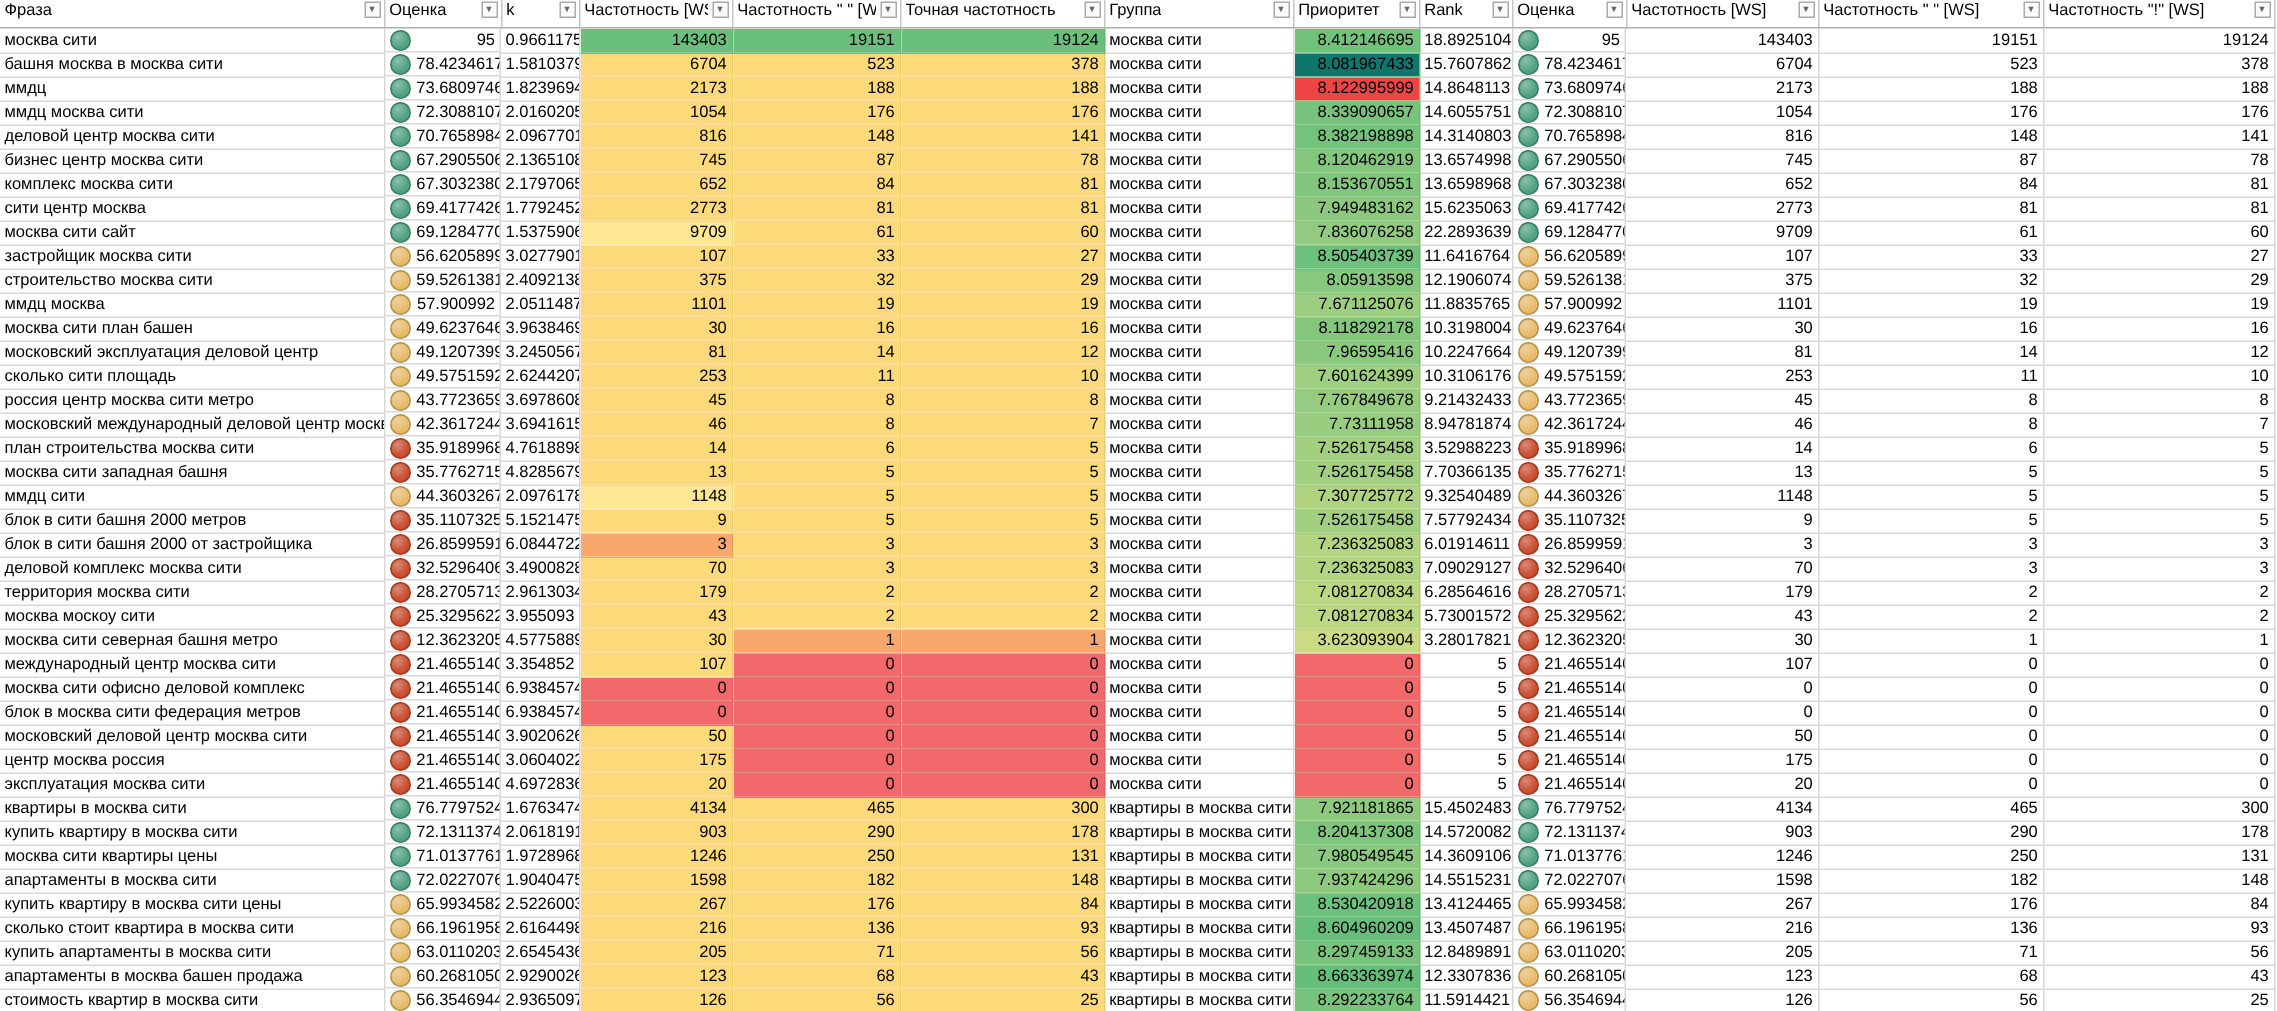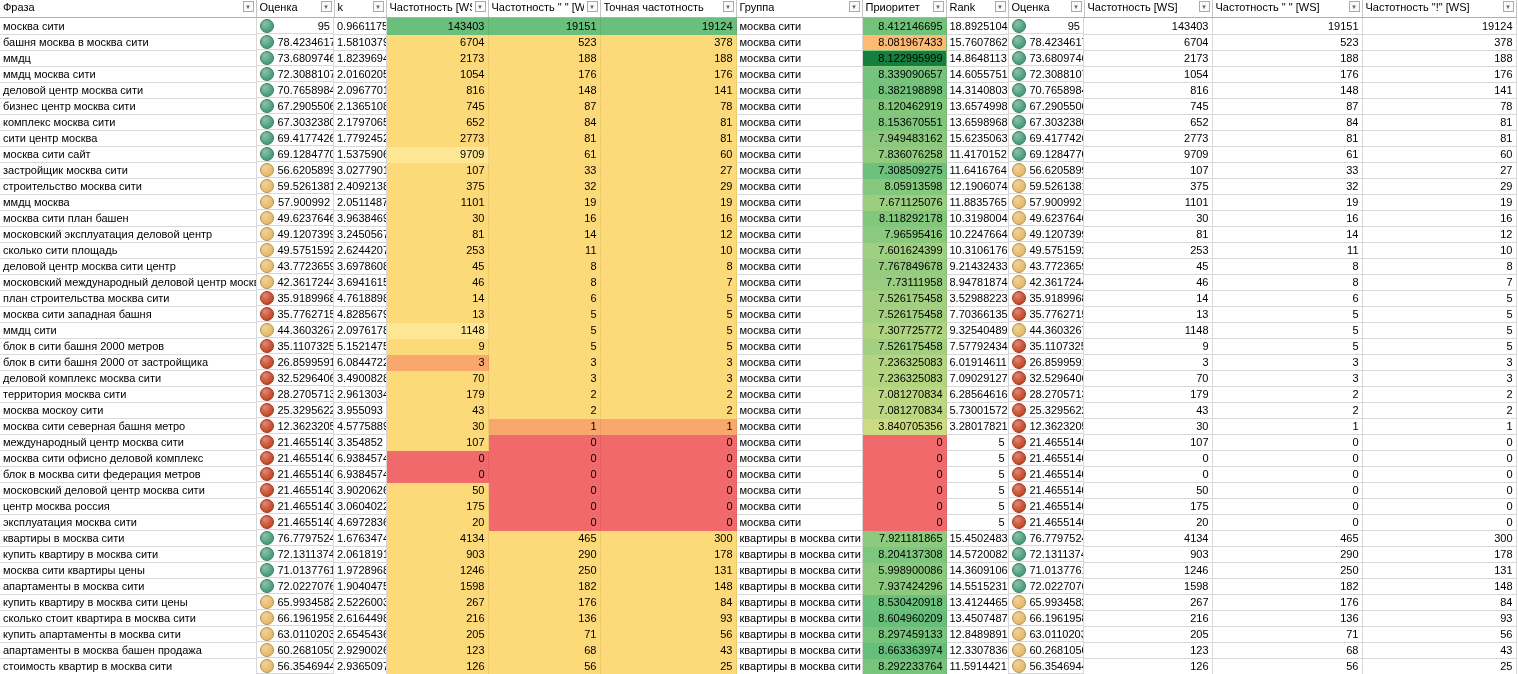--- a/index.html
+++ b/index.html
@@ -83,42 +83,42 @@
         <td class="txt">башня москва в москва сити</td>
         <td class="scorecell">
           <span class="dot" style="background: radial-gradient(circle at 35% 30%, rgb(139, 193, 171), rgb(77, 159, 126) 65%); border: 1px solid rgb(60, 124, 98);"></span>
           <span class="scoreval">78.42346176</span>
         </td>
         <td class="num">1.5810379</td>
         <td class="num" style="background: rgb(252, 217, 121); border-bottom-color: rgb(252, 217, 121); border-right-color: rgb(234, 202, 113);">6704</td>
         <td class="num" style="background: rgb(252, 217, 121); border-bottom-color: rgb(252, 217, 121); border-right-color: rgb(234, 202, 113);">523</td>
         <td class="num" style="background: rgb(252, 217, 121); border-bottom-color: rgb(252, 217, 121); border-right-color: rgb(234, 202, 113);">378</td>
         <td class="txt">москва сити</td>
-        <td class="num" style="background: #fdba74; border-bottom-color: rgb(133, 199, 126); border-right-color: rgb(124, 185, 117); padding-left: 11px;">8.081967433</td>
+        <td class="num" style="background: #0f766e; border-bottom-color: rgb(133, 199, 126); border-right-color: rgb(124, 185, 117); padding-left: 11px;">8.081967433</td>
         <td class="num">15.7607862</td>
         <td class="scorecell">
           <span class="dot" style="background: radial-gradient(circle at 35% 30%, rgb(139, 193, 171), rgb(77, 159, 126) 65%); border: 1px solid rgb(60, 124, 98);"></span>
           <span class="scoreval">78.42346176</span>
         </td>
         <td class="num">6704</td>
         <td class="num">523</td>
         <td class="num">378</td>
       </tr>
       <tr>
         <td class="txt">ммдц</td>
         <td class="scorecell">
           <span class="dot" style="background: radial-gradient(circle at 35% 30%, rgb(139, 193, 171), rgb(77, 159, 126) 65%); border: 1px solid rgb(60, 124, 98);"></span>
           <span class="scoreval">73.68097464</span>
         </td>
         <td class="num">1.8239694</td>
         <td class="num" style="background: rgb(252, 217, 121); border-bottom-color: rgb(252, 217, 121); border-right-color: rgb(234, 202, 113);">2173</td>
         <td class="num" style="background: rgb(252, 217, 121); border-bottom-color: rgb(252, 217, 121); border-right-color: rgb(234, 202, 113);">188</td>
         <td class="num" style="background: rgb(252, 217, 121); border-bottom-color: rgb(252, 217, 121); border-right-color: rgb(234, 202, 113);">188</td>
         <td class="txt">москва сити</td>
-        <td class="num" style="background: #15803d; border-bottom-color: rgb(131, 199, 125); border-right-color: rgb(122, 185, 116);">8.122995999</td>
+        <td class="num" style="background: #ef4444; border-bottom-color: rgb(131, 199, 125); border-right-color: rgb(122, 185, 116);">8.122995999</td>
         <td class="num">14.8648113</td>
         <td class="scorecell">
           <span class="dot" style="background: radial-gradient(circle at 35% 30%, rgb(139, 193, 171), rgb(77, 159, 126) 65%); border: 1px solid rgb(60, 124, 98);"></span>
           <span class="scoreval">73.68097464</span>
         </td>
         <td class="num">2173</td>
         <td class="num">188</td>
         <td class="num">188</td>
       </tr>
       <tr>
@@ -231,41 +231,41 @@
         <td class="scorecell">
           <span class="dot" style="background: radial-gradient(circle at 35% 30%, rgb(139, 193, 171), rgb(77, 159, 126) 65%); border: 1px solid rgb(60, 124, 98);"></span>
           <span class="scoreval">69.12847707</span>
         </td>
         <td class="num">1.5375906</td>
         <td class="num" style="background: rgb(253, 231, 149); border-bottom-color: rgb(253, 231, 149); border-right-color: rgb(235, 215, 139);">9709</td>
         <td class="num" style="background: rgb(252, 217, 121); border-bottom-color: rgb(252, 217, 121); border-right-color: rgb(234, 202, 113);">61</td>
         <td class="num" style="background: rgb(252, 217, 121); border-bottom-color: rgb(252, 217, 121); border-right-color: rgb(234, 202, 113);">60</td>
         <td class="txt">москва сити</td>
         <td class="num" style="background: rgb(146, 203, 127); border-bottom-color: rgb(146, 203, 127); border-right-color: rgb(136, 189, 118);">7.836076258</td>
-        <td class="num">11.4170152</td>
+        <td class="num">22.2893639</td>
         <td class="scorecell">
           <span class="dot" style="background: radial-gradient(circle at 35% 30%, rgb(139, 193, 171), rgb(77, 159, 126) 65%); border: 1px solid rgb(60, 124, 98);"></span>
           <span class="scoreval">69.12847707</span>
         </td>
         <td class="num">9709</td>
         <td class="num">61</td>
         <td class="num">60</td>
       </tr>
       <tr>
         <td class="txt">застройщик москва сити</td>
         <td class="scorecell">
           <span class="dot" style="background: radial-gradient(circle at 35% 30%, rgb(239, 210, 157), rgb(231, 186, 104) 65%); border: 1px solid rgb(180, 145, 81);"></span>
           <span class="scoreval">56.62058991</span>
         </td>
         <td class="num">3.0277901</td>
         <td class="num" style="background: rgb(252, 217, 121); border-bottom-color: rgb(252, 217, 121); border-right-color: rgb(234, 202, 113);">107</td>
         <td class="num" style="background: rgb(252, 217, 121); border-bottom-color: rgb(252, 217, 121); border-right-color: rgb(234, 202, 113);">33</td>
         <td class="num" style="background: rgb(252, 217, 121); border-bottom-color: rgb(252, 217, 121); border-right-color: rgb(234, 202, 113);">27</td>
         <td class="txt">москва сити</td>
-        <td class="num" style="background: rgb(110, 193, 124); border-bottom-color: rgb(110, 193, 124); border-right-color: rgb(102, 179, 115);">7.308509275</td>
+        <td class="num" style="background: rgb(110, 193, 124); border-bottom-color: rgb(110, 193, 124); border-right-color: rgb(102, 179, 115);">8.505403739</td>
         <td class="num">11.6416764</td>
         <td class="scorecell">
           <span class="dot" style="background: radial-gradient(circle at 35% 30%, rgb(239, 210, 157), rgb(231, 186, 104) 65%); border: 1px solid rgb(180, 145, 81);"></span>
           <span class="scoreval">56.62058991</span>
         </td>
         <td class="num">107</td>
         <td class="num">33</td>
         <td class="num">27</td>
       </tr>
       <tr>
@@ -367,21 +367,21 @@
         <td class="num">10.3106176</td>
         <td class="scorecell">
           <span class="dot" style="background: radial-gradient(circle at 35% 30%, rgb(239, 210, 157), rgb(231, 186, 104) 65%); border: 1px solid rgb(180, 145, 81);"></span>
           <span class="scoreval">49.5751592</span>
         </td>
         <td class="num">253</td>
         <td class="num">11</td>
         <td class="num">10</td>
       </tr>
       <tr>
-        <td class="txt">деловой центр москва сити центр</td>
+        <td class="txt">россия центр москва сити метро</td>
         <td class="scorecell">
           <span class="dot" style="background: radial-gradient(circle at 35% 30%, rgb(239, 210, 157), rgb(231, 186, 104) 65%); border: 1px solid rgb(180, 145, 81);"></span>
           <span class="scoreval">43.77236598</span>
         </td>
         <td class="num">3.6978608</td>
         <td class="num" style="background: rgb(252, 217, 121); border-bottom-color: rgb(252, 217, 121); border-right-color: rgb(234, 202, 113);">45</td>
         <td class="num" style="background: rgb(252, 217, 121); border-bottom-color: rgb(252, 217, 121); border-right-color: rgb(234, 202, 113);">8</td>
         <td class="num" style="background: rgb(252, 217, 121); border-bottom-color: rgb(252, 217, 121); border-right-color: rgb(234, 202, 113);">8</td>
         <td class="txt">москва сити</td>
         <td class="num" style="background: rgb(150, 204, 127); border-bottom-color: rgb(150, 204, 127); border-right-color: rgb(140, 190, 118);">7.767849678</td>
@@ -587,21 +587,21 @@
         <td class="txt">москва сити северная башня метро</td>
         <td class="scorecell">
           <span class="dot" style="background: radial-gradient(circle at 35% 30%, rgb(220, 138, 119), rgb(201, 75, 45) 65%); border: 1px solid rgb(157, 59, 35);"></span>
           <span class="scoreval">12.36232051</span>
         </td>
         <td class="num">4.5775889</td>
         <td class="num" style="background: rgb(252, 217, 121); border-bottom-color: rgb(252, 217, 121); border-right-color: rgb(234, 202, 113);">30</td>
         <td class="num" style="background: rgb(248, 167, 109); border-bottom-color: rgb(248, 167, 109); border-right-color: rgb(231, 155, 101);">1</td>
         <td class="num" style="background: rgb(248, 167, 109); border-bottom-color: rgb(248, 167, 109); border-right-color: rgb(231, 155, 101);">1</td>
         <td class="txt">москва сити</td>
-        <td class="num" style="background: rgb(204, 219, 131); border-bottom-color: rgb(204, 219, 131); border-right-color: rgb(190, 204, 122);">3.840705356</td>
+        <td class="num" style="background: rgb(204, 219, 131); border-bottom-color: rgb(204, 219, 131); border-right-color: rgb(190, 204, 122);">3.623093904</td>
         <td class="num">3.28017821</td>
         <td class="scorecell">
           <span class="dot" style="background: radial-gradient(circle at 35% 30%, rgb(220, 138, 119), rgb(201, 75, 45) 65%); border: 1px solid rgb(157, 59, 35);"></span>
           <span class="scoreval">12.36232051</span>
         </td>
         <td class="num">30</td>
         <td class="num">1</td>
         <td class="num">1</td>
       </tr>
       <tr>
@@ -776,21 +776,21 @@
         <td class="txt">москва сити квартиры цены</td>
         <td class="scorecell">
           <span class="dot" style="background: radial-gradient(circle at 35% 30%, rgb(139, 193, 171), rgb(77, 159, 126) 65%); border: 1px solid rgb(60, 124, 98);"></span>
           <span class="scoreval">71.01377616</span>
         </td>
         <td class="num">1.9728968</td>
         <td class="num" style="background: rgb(252, 217, 121); border-bottom-color: rgb(252, 217, 121); border-right-color: rgb(234, 202, 113);">1246</td>
         <td class="num" style="background: rgb(252, 217, 121); border-bottom-color: rgb(252, 217, 121); border-right-color: rgb(234, 202, 113);">250</td>
         <td class="num" style="background: rgb(252, 217, 121); border-bottom-color: rgb(252, 217, 121); border-right-color: rgb(234, 202, 113);">131</td>
         <td class="txt">квартиры в москва сити</td>
-        <td class="num" style="background: rgb(138, 201, 126); border-bottom-color: rgb(138, 201, 126); border-right-color: rgb(128, 187, 117);">5.998900086</td>
+        <td class="num" style="background: rgb(138, 201, 126); border-bottom-color: rgb(138, 201, 126); border-right-color: rgb(128, 187, 117);">7.980549545</td>
         <td class="num">14.3609106</td>
         <td class="scorecell">
           <span class="dot" style="background: radial-gradient(circle at 35% 30%, rgb(139, 193, 171), rgb(77, 159, 126) 65%); border: 1px solid rgb(60, 124, 98);"></span>
           <span class="scoreval">71.01377616</span>
         </td>
         <td class="num">1246</td>
         <td class="num">250</td>
         <td class="num">131</td>
       </tr>
       <tr>

